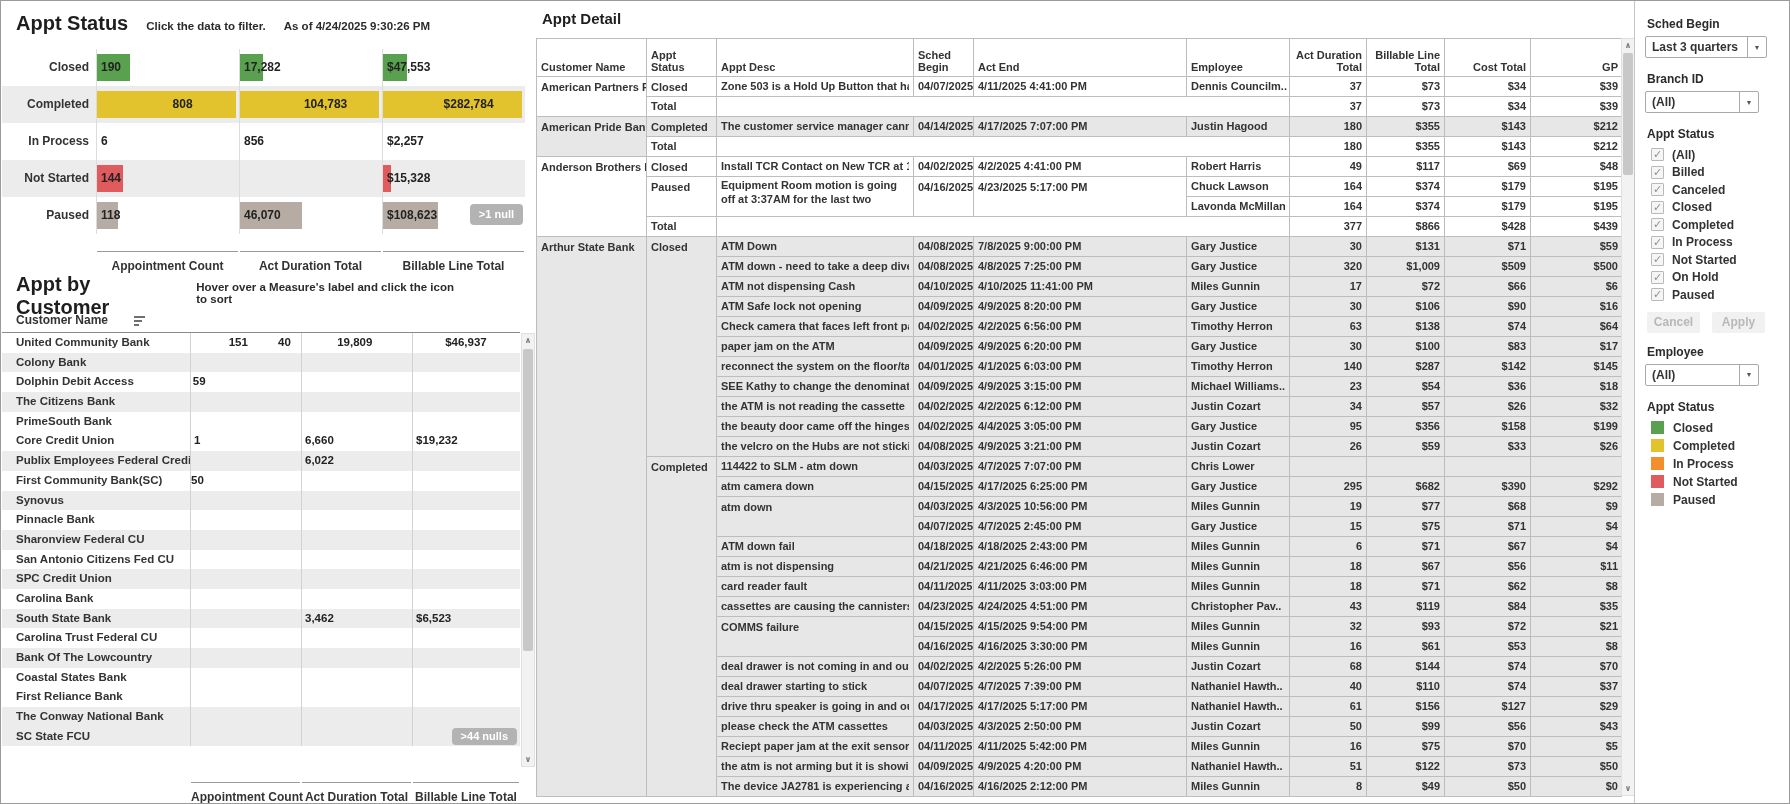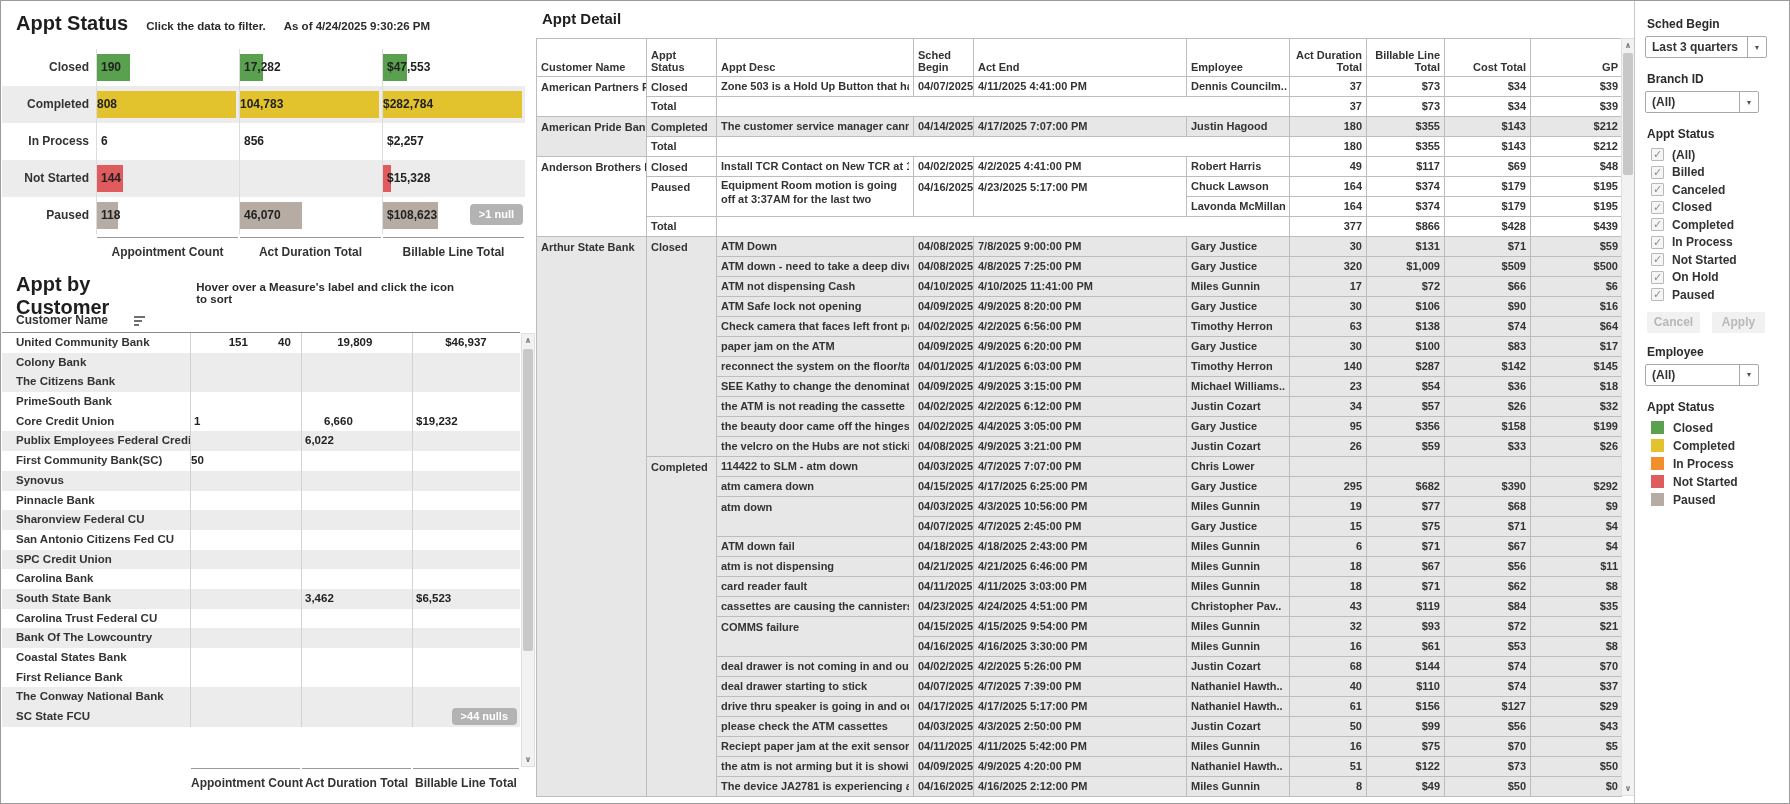--- a/index.html
+++ b/index.html
@@ -14,24 +14,24 @@
 
   
   .panel-status { position:absolute; left:1px; top:1px; width:524px; height:259px; }
   .status-head { display:flex; align-items:baseline; gap:18px; padding:10px 0 0 14px; }
   .status-grid { position:absolute; left:0; top:47px; width:524px; display:grid; grid-template-columns:94px 143px 143px 143px; grid-auto-rows:37px; }
   .s-lab { font-size:12px; font-weight:700; text-align:right; padding-right:7px; line-height:37px; white-space:nowrap; }
   .s-cell { position:relative; border-left:1px solid #dcdcdc; }
   .band { background:#ececec; }
   .s-bar { position:absolute; left:0; top:5px; height:27px; }
   .s-val { position:absolute; left:4px; top:0; line-height:37px; font-size:12px; font-weight:700; color:#222; white-space:nowrap; }
-  .s-val.ctr { left:0; width:98%; text-align:left; }
+  .s-val.ctr { left:16px; width:98%; text-align:center; }
   .null-badge { position:absolute; right:2px; top:7px; height:21px; line-height:21px; padding:0 9px; background:#b3b3b3; color:#fff; font-size:11px; font-weight:700; border-radius:4px; }
   .status-foot { position:absolute; left:0; top:233px; width:524px; display:grid; grid-template-columns:94px 143px 143px 143px; }
-  .foot-cell { border-top:1px solid #9a9a9a; margin:2px 1px; padding-top:7px; text-align:center; font-size:12px; font-weight:700; white-space:nowrap; }
+  .foot-cell { border-top:1px solid #9a9a9a; margin:16px 1px; padding-top:7px; text-align:center; font-size:12px; font-weight:700; white-space:nowrap; }
 
   
   .panel-customer { position:absolute; left:1px; top:260px; width:465px; height:543px; }
   .cust-head { display:flex; align-items:baseline; gap:22px; padding:12px 0 0 14px; }
   .cust-colhead { position:absolute; left:0; top:46px; width:518px; height:26px; border-bottom:1px solid #8a8a8a; }
   .cust-colhead .lbl { font-size:12px; font-weight:700; line-height:26px; padding-left:14px; float:left; }
   .sort-icon { float:left; margin:9px 0 0 26px; display:flex; flex-direction:column; gap:2px; cursor:pointer; }
   .sort-icon i { display:block; height:2px; background:#6f6f6f; }
   .cust-rows { position:absolute; left:0; top:72px; width:518px; }
   .c-row { display:grid; grid-template-columns:188px 111px 111px 108px; height:19.7px; }
@@ -222,20 +222,40 @@
               <i style="width: 2%; background: rgb(89, 161, 79);"></i>
             </div>
           </div>
           <div class="c-cell">
             <div class="segbar">
               <i style="width: 19%; background: rgb(227, 195, 45);"></i>
               <i style="width: 2%; background: rgb(89, 161, 79);"></i>
             </div>
           </div>
         </div>
+        <div class="c-row">
+          <div class="c-name">Dolphin Debit Access</div>
+          <div class="c-cell">
+            <div class="segbar">
+              <i style="width: 15%; background: rgb(227, 195, 45);"></i>
+              <i style="width: 1.5%; background: rgb(89, 161, 79);"></i>
+            </div>
+            <span class="c-val" style="left: 0%; width: 15%; text-align: center;">59</span>
+          </div>
+          <div class="c-cell">
+            <div class="segbar">
+              <i style="width: 17%; background: rgb(227, 195, 45);"></i>
+            </div>
+          </div>
+          <div class="c-cell">
+            <div class="segbar">
+              <i style="width: 21%; background: rgb(227, 195, 45);"></i>
+            </div>
+          </div>
+        </div>
         <div class="c-row band">
           <div class="c-name">The Citizens Bank</div>
           <div class="c-cell">
             <div class="segbar">
               <i style="width: 7%; background: rgb(227, 195, 45);"></i>
               <i style="width: 4%; background: rgb(89, 161, 79);"></i>
             </div>
           </div>
           <div class="c-cell">
             <div class="segbar">
@@ -274,21 +294,21 @@
         </div>
         <div class="c-row">
           <div class="c-name">Core Credit Union</div>
           <div class="c-cell">
             <span class="c-val" style="left: 3px;">1</span>
           </div>
           <div class="c-cell">
             <div class="segbar">
               <i style="width: 15%; background: rgb(183, 172, 163);"></i>
             </div>
-            <span class="c-val" style="left: 3px; margin-left: 19px;">6,660</span>
+            <span class="c-val" style="left: 3px;">6,660</span>
           </div>
           <div class="c-cell">
             <div class="segbar">
               <i style="width: 13%; background: rgb(183, 172, 163);"></i>
             </div>
             <span class="c-val" style="left: 3px;">$19,232</span>
           </div>
         </div>
         <div class="c-row band">
           <div class="c-name">Publix Employees Federal Credi..</div>

